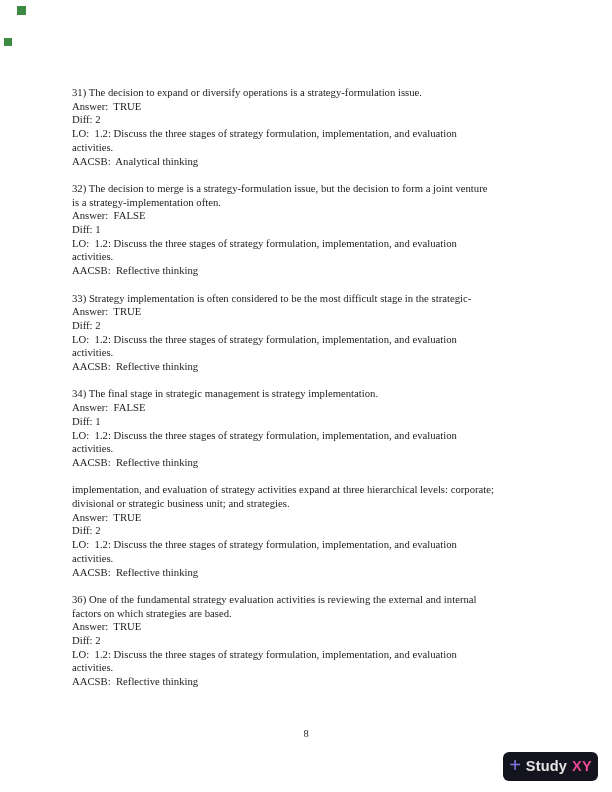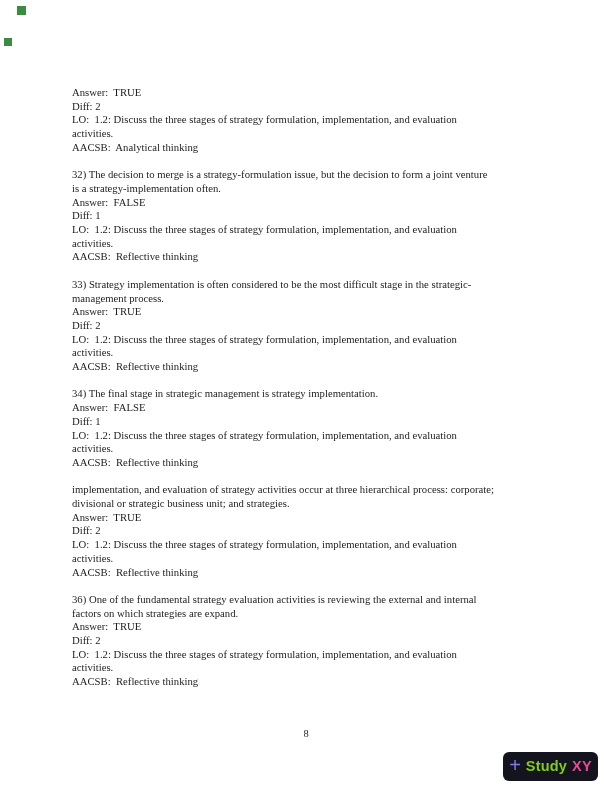--- a/index.html
+++ b/index.html
@@ -58,72 +58,72 @@
     letter-spacing: 0.2px;
     line-height: 1;
   }
 </style>
 </head>
 <body>
 
 <div class="page">
   <div class="content">
       <div class="question">
+        <div class="qline">31) The decision to expand or diversify operations is a strategy-formulation issue.</div>
         <div class="qline">Answer:  TRUE</div>
         <div class="qline">Diff: 2</div>
         <div class="qline">LO:  1.2: Discuss the three stages of strategy formulation, implementation, and evaluation</div>
         <div class="qline">activities.</div>
         <div class="qline">AACSB:  Analytical thinking</div>
       </div>
       <div class="question">
         <div class="qline">32) The decision to merge is a strategy-formulation issue, but the decision to form a joint venture</div>
         <div class="qline">is a strategy-implementation often.</div>
         <div class="qline">Answer:  FALSE</div>
         <div class="qline">Diff: 1</div>
         <div class="qline">LO:  1.2: Discuss the three stages of strategy formulation, implementation, and evaluation</div>
         <div class="qline">activities.</div>
         <div class="qline">AACSB:  Reflective thinking</div>
       </div>
       <div class="question">
         <div class="qline">33) Strategy implementation is often considered to be the most difficult stage in the strategic-</div>
-        <div class="qline">management process.</div>
         <div class="qline">Answer:  TRUE</div>
         <div class="qline">Diff: 2</div>
         <div class="qline">LO:  1.2: Discuss the three stages of strategy formulation, implementation, and evaluation</div>
         <div class="qline">activities.</div>
         <div class="qline">AACSB:  Reflective thinking</div>
       </div>
       <div class="question">
         <div class="qline">34) The final stage in strategic management is strategy implementation.</div>
         <div class="qline">Answer:  FALSE</div>
         <div class="qline">Diff: 1</div>
         <div class="qline">LO:  1.2: Discuss the three stages of strategy formulation, implementation, and evaluation</div>
         <div class="qline">activities.</div>
         <div class="qline">AACSB:  Reflective thinking</div>
       </div>
       <div class="question">
-        <div class="qline">implementation, and evaluation of strategy activities occur at three hierarchical process: corporate;</div>
+        <div class="qline">implementation, and evaluation of strategy activities expand at three hierarchical levels: corporate;</div>
         <div class="qline">divisional or strategic business unit; and strategies.</div>
         <div class="qline">Answer:  TRUE</div>
         <div class="qline">Diff: 2</div>
         <div class="qline">LO:  1.2: Discuss the three stages of strategy formulation, implementation, and evaluation</div>
         <div class="qline">activities.</div>
         <div class="qline">AACSB:  Reflective thinking</div>
       </div>
       <div class="question">
         <div class="qline">36) One of the fundamental strategy evaluation activities is reviewing the external and internal</div>
-        <div class="qline">factors on which strategies are expand.</div>
+        <div class="qline">factors on which strategies are based.</div>
         <div class="qline">Answer:  TRUE</div>
         <div class="qline">Diff: 2</div>
         <div class="qline">LO:  1.2: Discuss the three stages of strategy formulation, implementation, and evaluation</div>
         <div class="qline">activities.</div>
         <div class="qline">AACSB:  Reflective thinking</div>
       </div>
     </div>
   <div class="page-number">8</div>
   <div class="logo-badge" style="background: rgb(20, 20, 30);">
     <span class="logo-plus" style="color: rgb(134, 120, 233);">+</span>
-    <span class="logo-study" style="color: #84cc16;">Study</span>
+    <span class="logo-study" style="color: #e5e5e5;">Study</span>
       <span class="logo-xy" style="color: #ec4899;">XY</span>
   </div>
 <div class="annotation" style="left: 17px; top: 6px; width: 9px; height: 9px; background: rgb(61, 139, 66);"></div>
     <div class="annotation" style="left: 4px; top: 38px; width: 8px; height: 8px; background: rgb(61, 139, 66);"></div>
   </div>
 
 </body></html>

